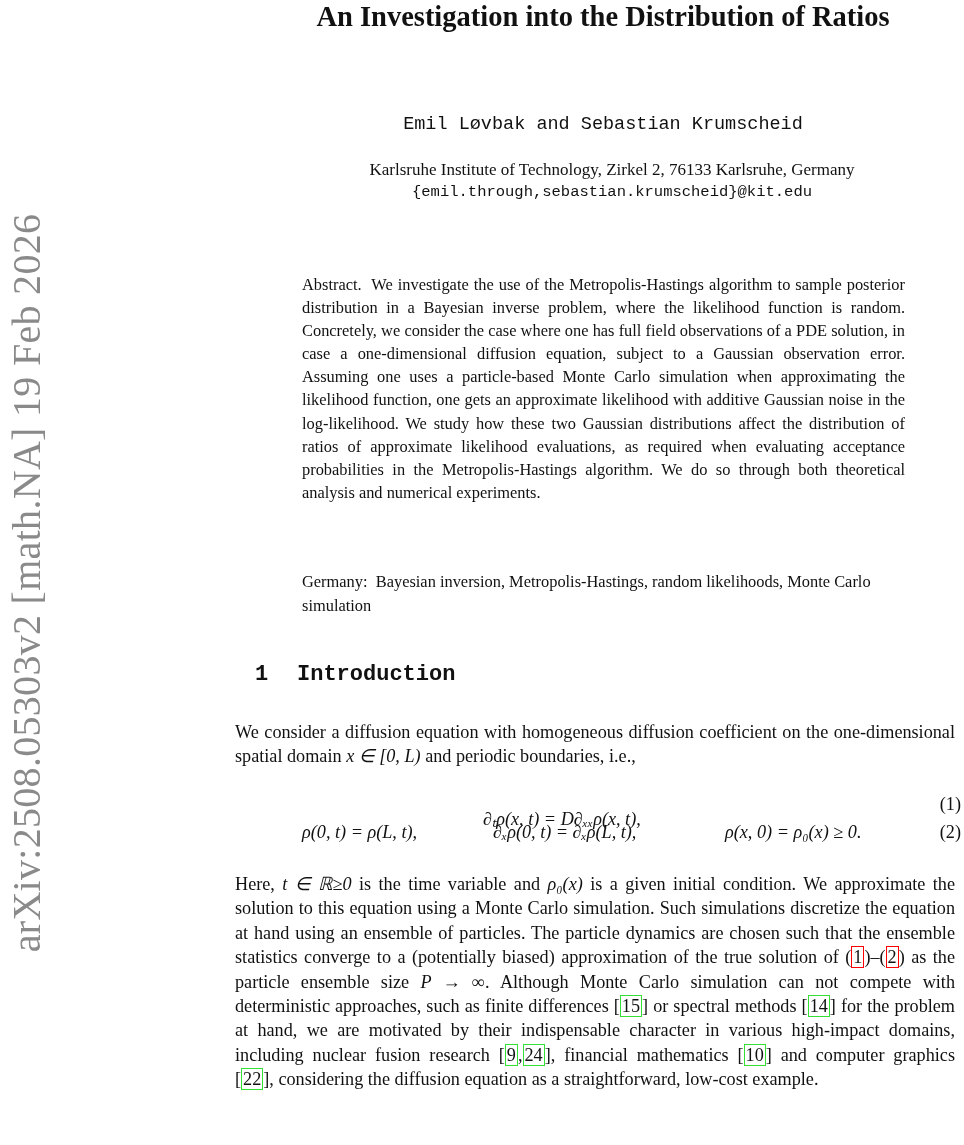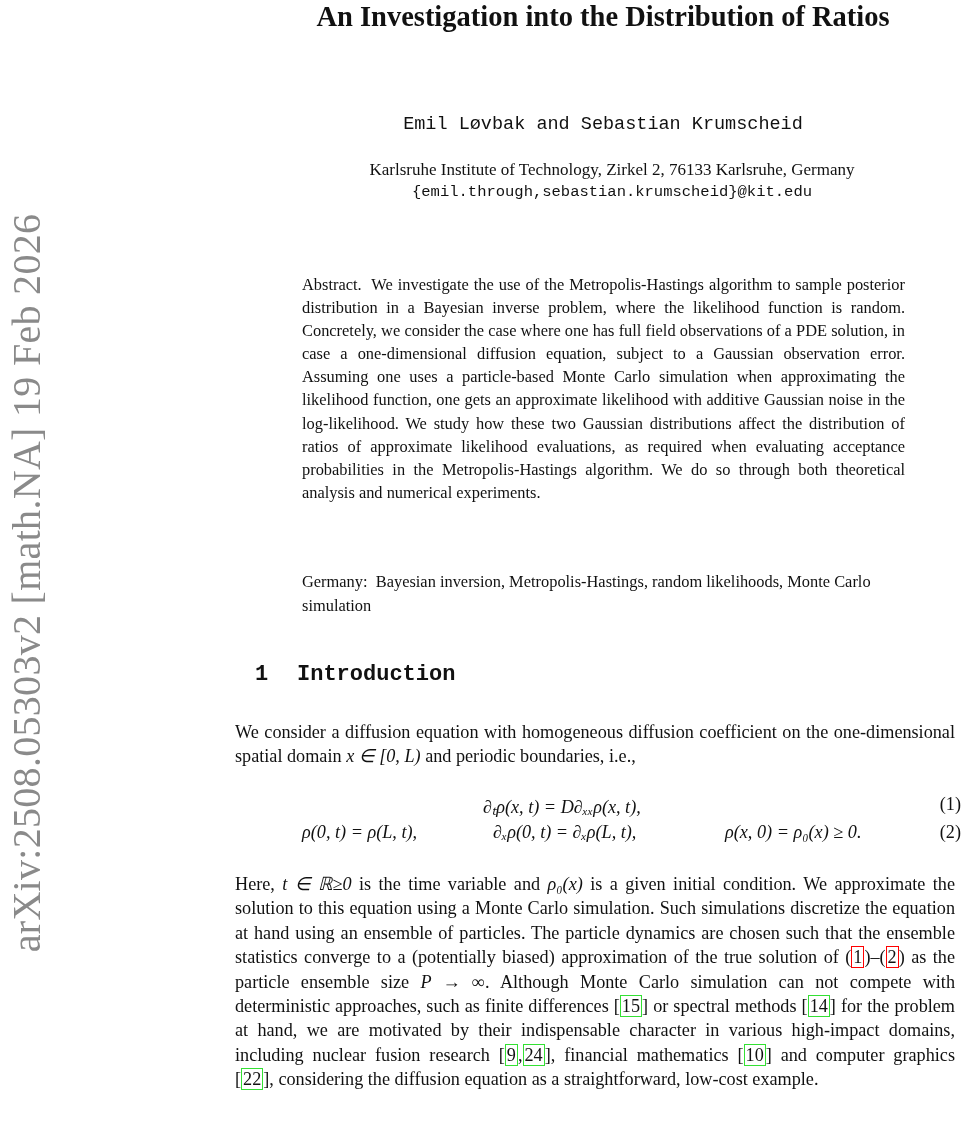--- a/index.html
+++ b/index.html
@@ -104,21 +104,21 @@
 
 <div class="section-title">
   <span class="num">1</span><span>Introduction</span>
 </div>
 
 <div class="para p1">
   <span>We consider a diffusion equation with homogeneous diffusion coefficient on the one-dimensional spatial domain </span><i>x ∈ [0, L)</i><span> and periodic boundaries, i.e.,</span>
 </div>
 
 <div class="eq-row eq1">
-  <span class="eq-body" style="left:240px;">∂ₜρ(x, t) = D∂ₓₓρ(x, t),</span>
+  <span class="eq-body" style="left:240px;margin-top:12px;">∂ₜρ(x, t) = D∂ₓₓρ(x, t),</span>
   <span class="eq-num">(1)</span>
 </div>
 
 <div class="eq-row eq2">
   <span class="eq-body" style="left:59px;">ρ(0, t) = ρ(L, t),</span>
   <span class="eq-body" style="left:250px;">∂ₓρ(0, t) = ∂ₓρ(L, t),</span>
   <span class="eq-body" style="left:482px;">ρ(x, 0) = ρ₀(x) ≥ 0.</span>
   <span class="eq-num">(2)</span>
 </div>
 

